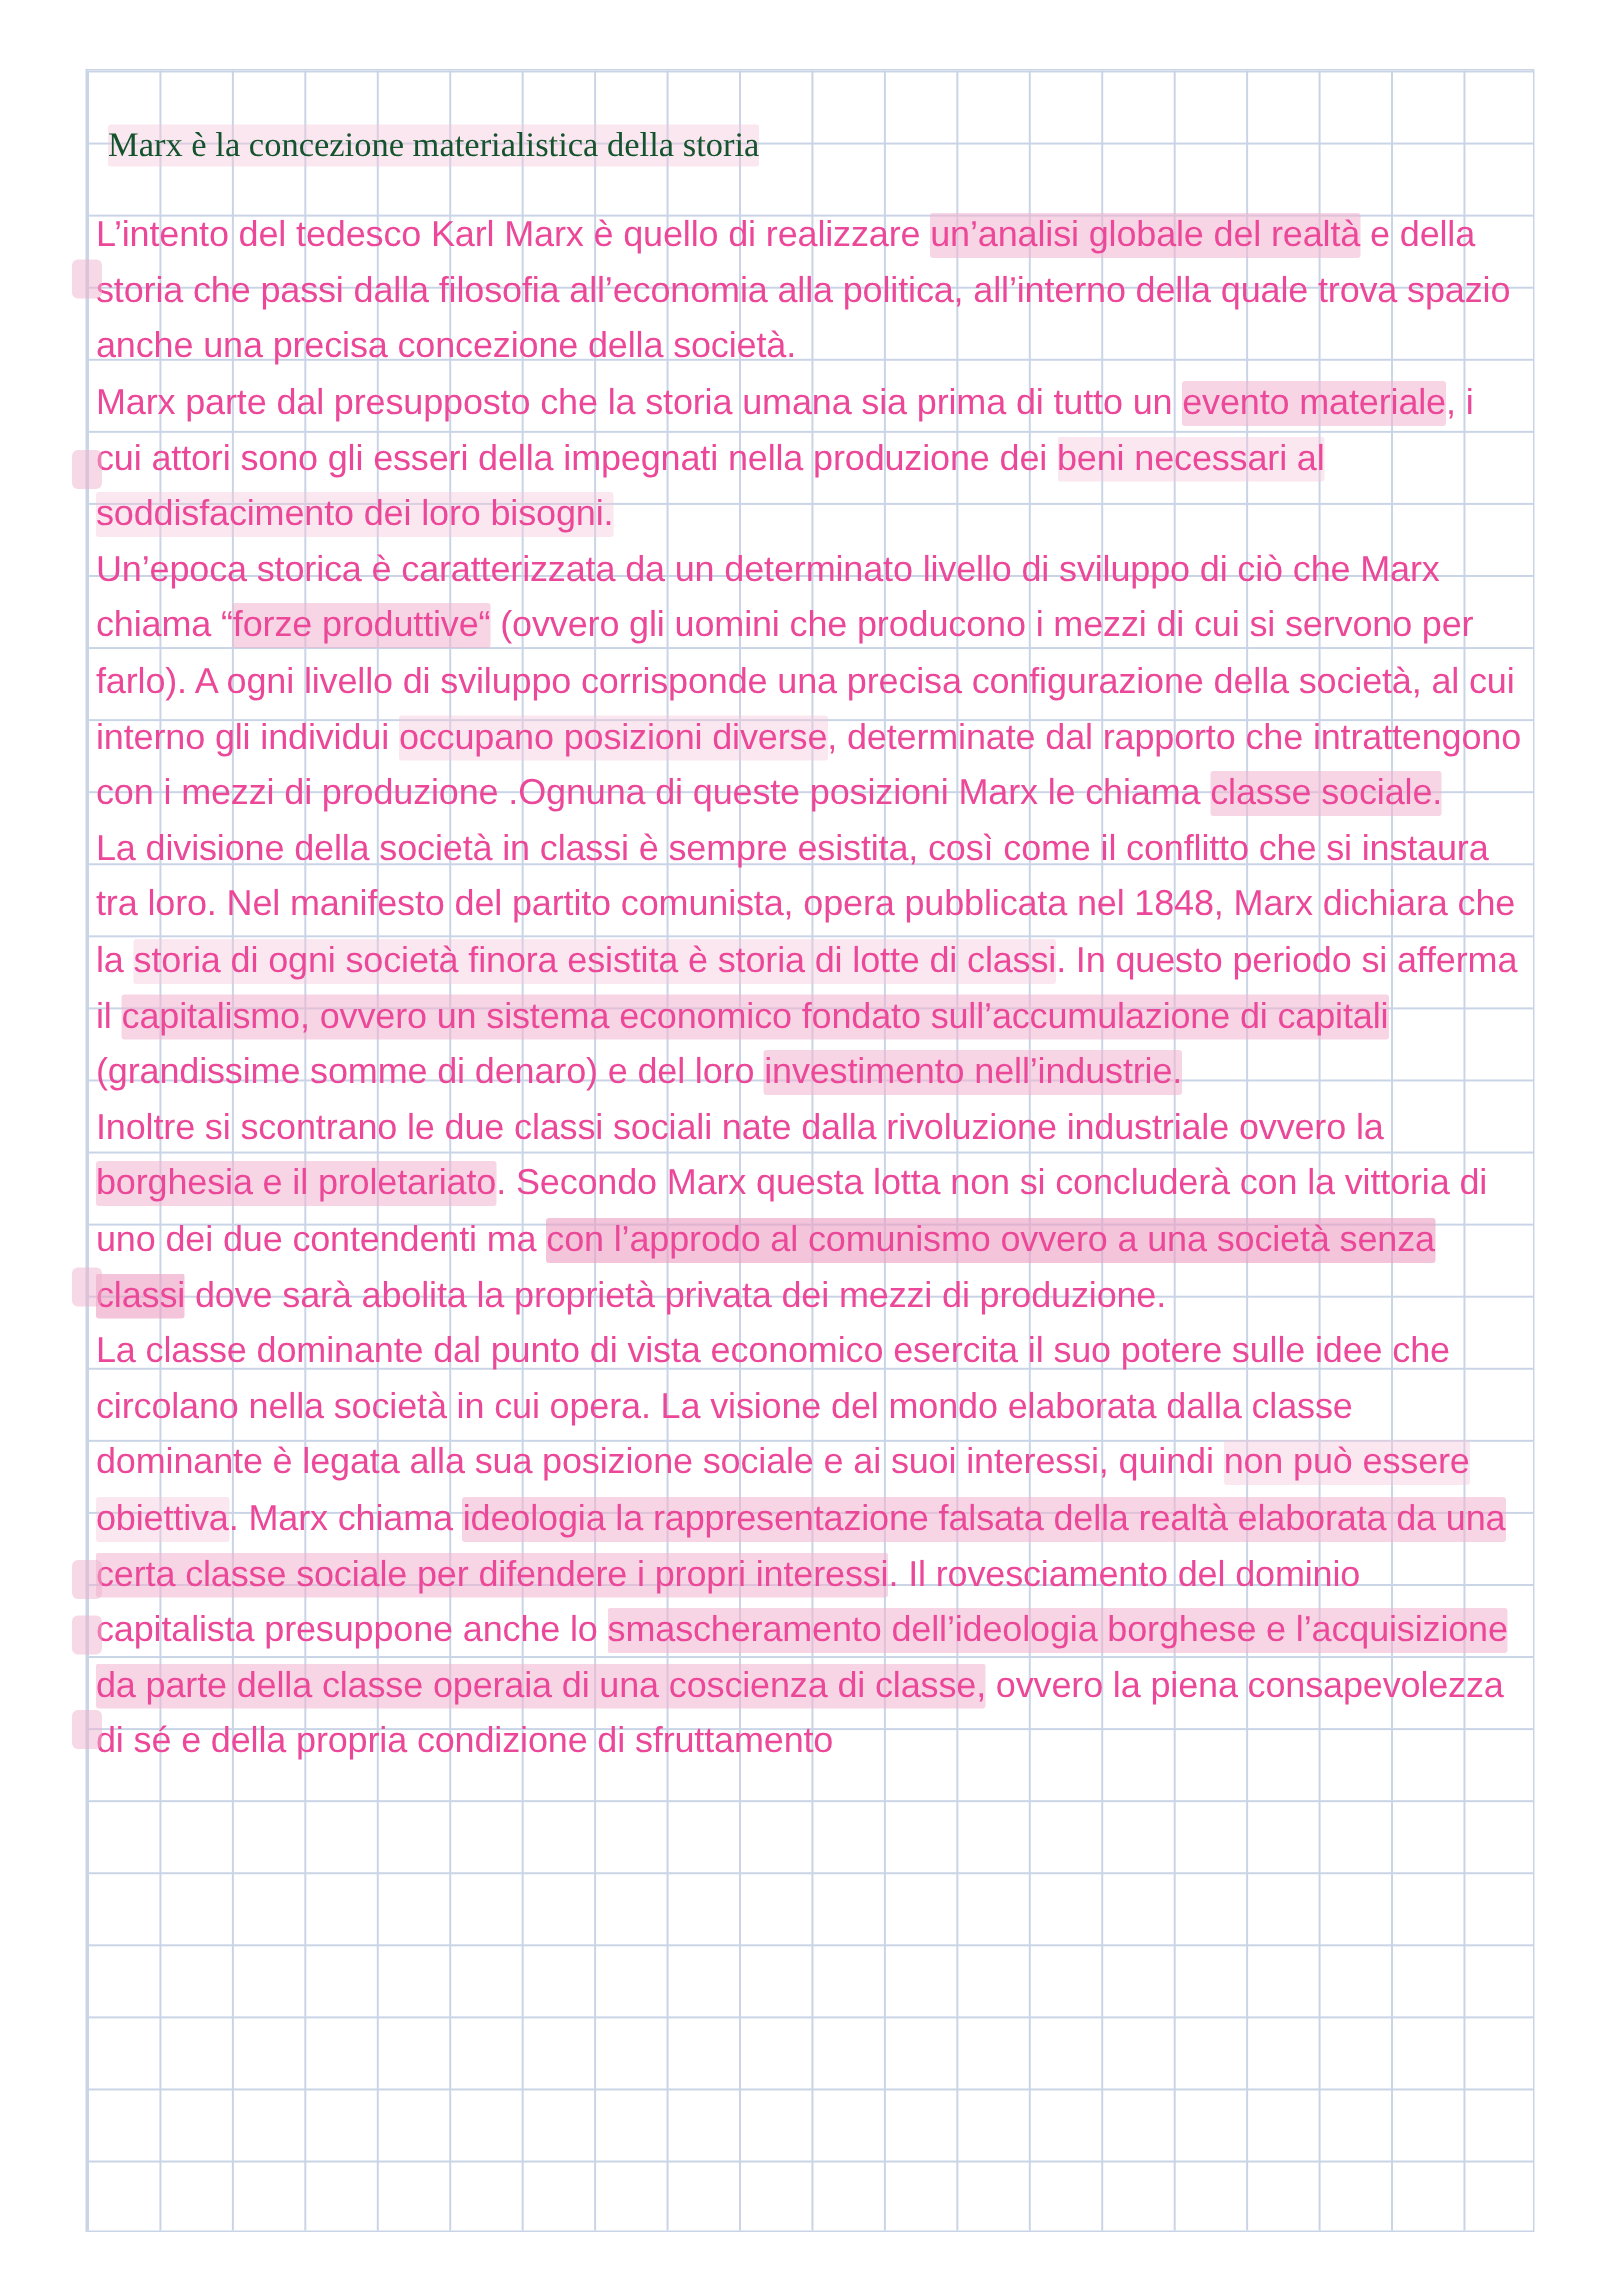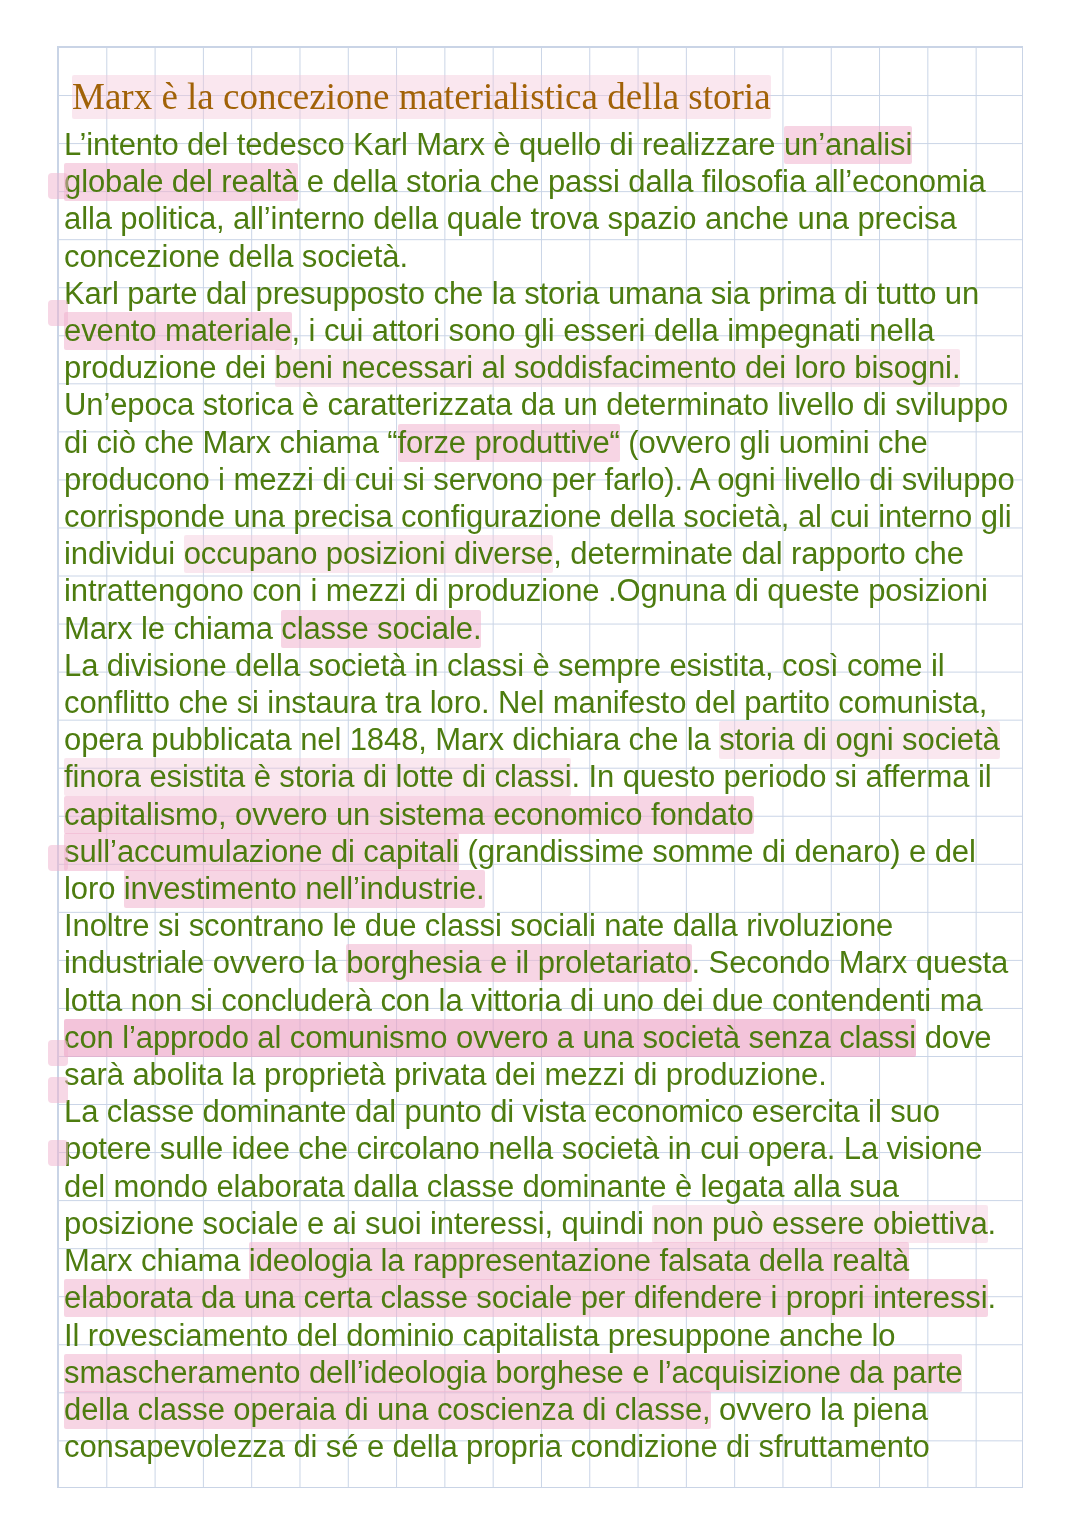--- a/index.html
+++ b/index.html
@@ -35,32 +35,32 @@
   #content {
     position: absolute;
     left: 64px;
     top: 78px;
     width: 952px;
   }
 
   
   .doc-title {
     font-family: "Liberation Serif", serif;
-    font-size: 37px;
+    font-size: 23px;
     line-height: 38px;
-    color: #a16207;
-    margin: 0 0 10px 8px;
+    color: #14532d;
+    margin: 0 0 22px 8px;
     white-space: nowrap;
   }
 
   .body-text {
     font-family: "Liberation Sans", sans-serif;
-    font-size: 31px;
+    font-size: 24px;
     line-height: 37.2px;
-    color: #4d7c0f;
+    color: #ec4899;
     letter-spacing: -0.1px;
   }
 
   .para {
     margin: 0;
   }
 
   
   .hl {
     background-color: rgba(240, 178, 206, 0.55);
@@ -105,21 +105,21 @@
     <span class="hl-soft">Marx è la concezione materialistica della storia</span>
   </div>
 
   <div class="body-text">
 
     <p class="para">
       <span>L’intento del tedesco Karl Marx è quello di realizzare </span><span class="hl">un’analisi globale del realtà</span><span> e della storia che passi dalla filosofia all’economia alla politica, all’interno della quale trova spazio anche una precisa concezione della società.</span>
     </p>
 
     <p class="para">
-      <span>Karl parte dal presupposto che la storia umana sia prima di tutto un </span><span class="hl">evento materiale</span><span>, i cui attori sono gli esseri della impegnati nella produzione dei </span><span class="hl-soft">beni necessari al soddisfacimento dei loro bisogni.</span>
+      <span>Marx parte dal presupposto che la storia umana sia prima di tutto un </span><span class="hl">evento materiale</span><span>, i cui attori sono gli esseri della impegnati nella produzione dei </span><span class="hl-soft">beni necessari al soddisfacimento dei loro bisogni.</span>
     </p>
 
     <p class="para">
       <span>Un’epoca storica è caratterizzata da un determinato livello di sviluppo di ciò che Marx chiama “</span><span class="hl">forze produttive“</span><span> (ovvero gli uomini che producono i mezzi di cui si servono per farlo). A ogni livello di sviluppo corrisponde una precisa configurazione della società, al cui interno gli individui </span><span class="hl-soft">occupano posizioni diverse</span><span>, determinate dal rapporto che intrattengono con i mezzi di produzione .Ognuna di queste posizioni Marx le chiama </span><span class="hl">classe sociale.</span>
     </p>
 
     <p class="para">
       <span>La divisione della società in classi è sempre esistita, così come il conflitto che si instaura tra loro. Nel manifesto del partito comunista, opera pubblicata nel 1848, Marx dichiara che la </span><span class="hl-soft">storia di ogni società finora esistita è storia di lotte di classi</span><span>. In questo periodo si afferma il </span><span class="hl">capitalismo, ovvero un sistema economico fondato sull’accumulazione di capitali</span><span> (grandissime somme di denaro) e del loro </span><span class="hl">investimento nell’industrie.</span>
     </p>
 

